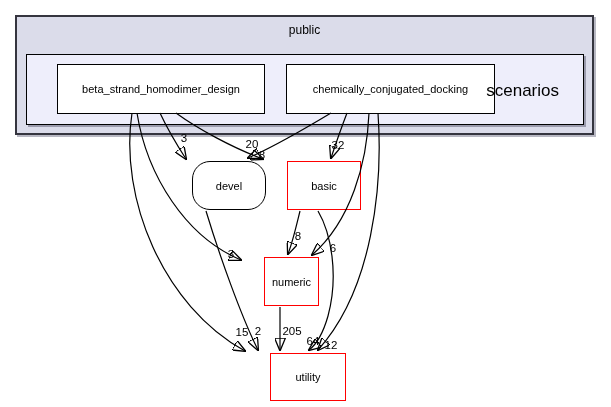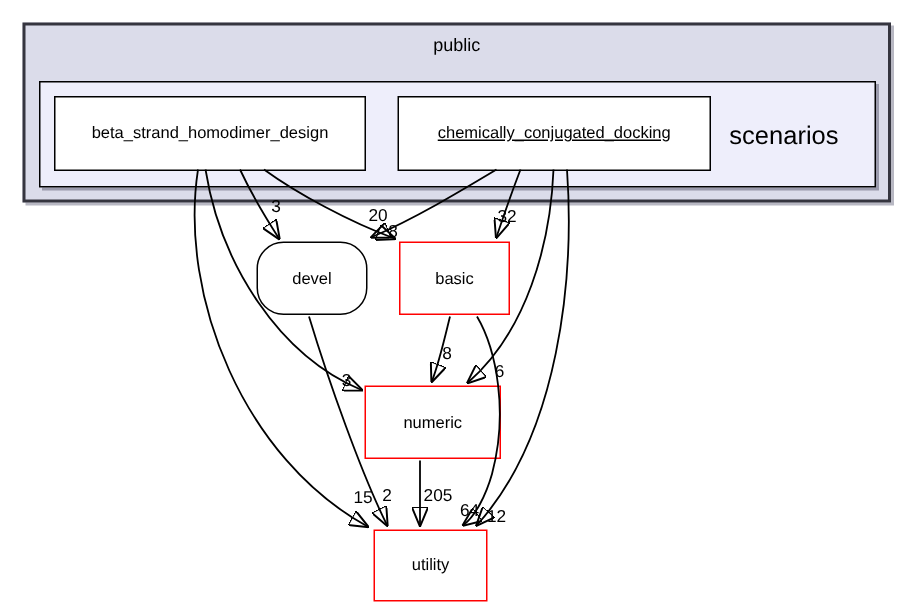--- a/index.html
+++ b/index.html
@@ -21,29 +21,29 @@
     left:9px;top:37px;width:558px;height:71px;
     background:#eeeefb;border:1.5px solid #000;
     box-shadow:2px 2px 0 rgba(110,110,130,0.6);
   }
   #cluster-scenarios-label{
     position:absolute;right:24px;top:26px;font-size:17px;
   }
   .node{
     position:absolute;box-sizing:border-box;background:#ffffff;
     display:flex;align-items:center;justify-content:center;
-    font-size:11px;white-space:nowrap;
+    font-size:11px;white-space:nowrap;margin-left:21px;
   }
   .node.black{border:1.5px solid #000000;}
   .node.red{border:1.5px solid #ff0000;}
   #node-beta{left:9px;top:9px;width:208px;height:50px;}
-  #node-chem{left:238px;top:9px;width:209px;height:50px;text-decoration:underline;}
+  #node-chem{left:238px;top:9px;width:209px;height:50px;}
   #node-devel{left:171px;top:161px;width:74px;height:49px;border-radius:18px;}
   #node-basic{left:266px;top:161px;width:74px;height:49px;}
-  #node-numeric{left:243px;top:257px;width:91px;height:49px;}
+  #node-numeric{left:243px;top:257px;width:55px;height:49px;}
   #node-utility{left:249px;top:353px;width:76px;height:48px;}
   .elabel{
     position:absolute;font-size:11.5px;transform:translate(-50%,-50%);
     line-height:1;
   }
   #edges-svg{
     position:absolute;left:0;top:0;width:611px;height:407px;
     pointer-events:none;
   }
   #edges-svg path{fill:none;stroke:#000;stroke-width:1.2;}

